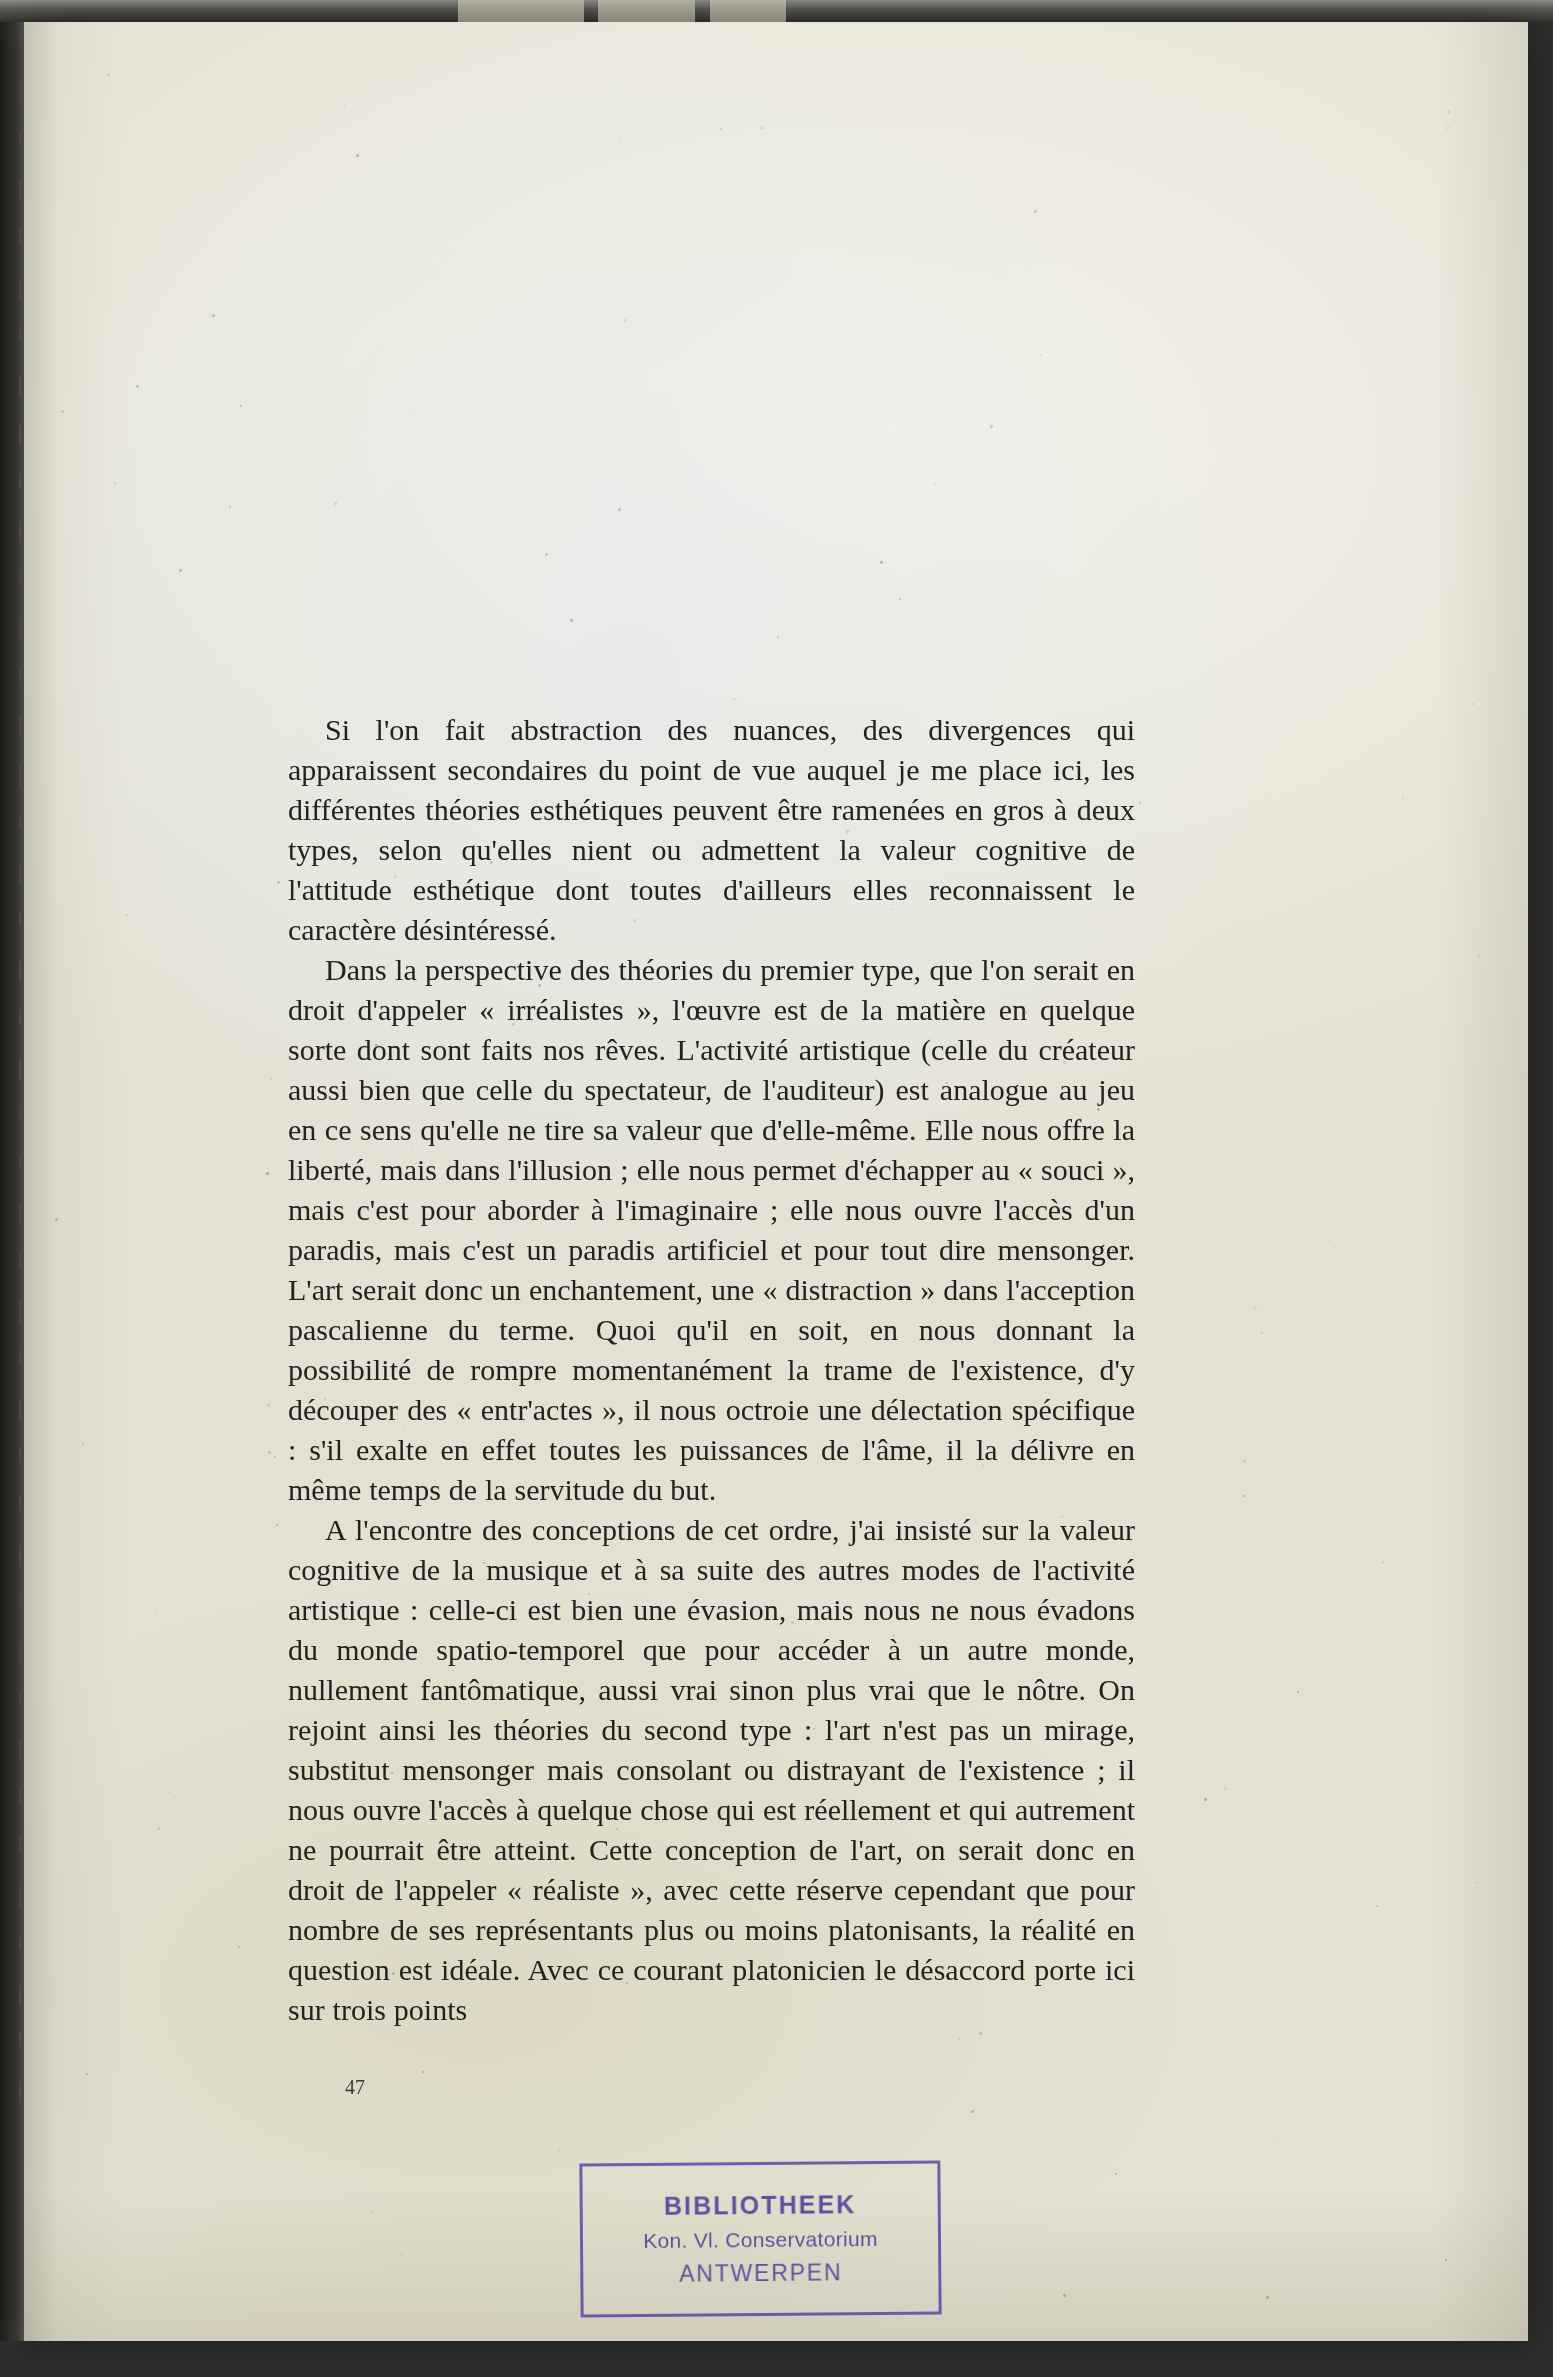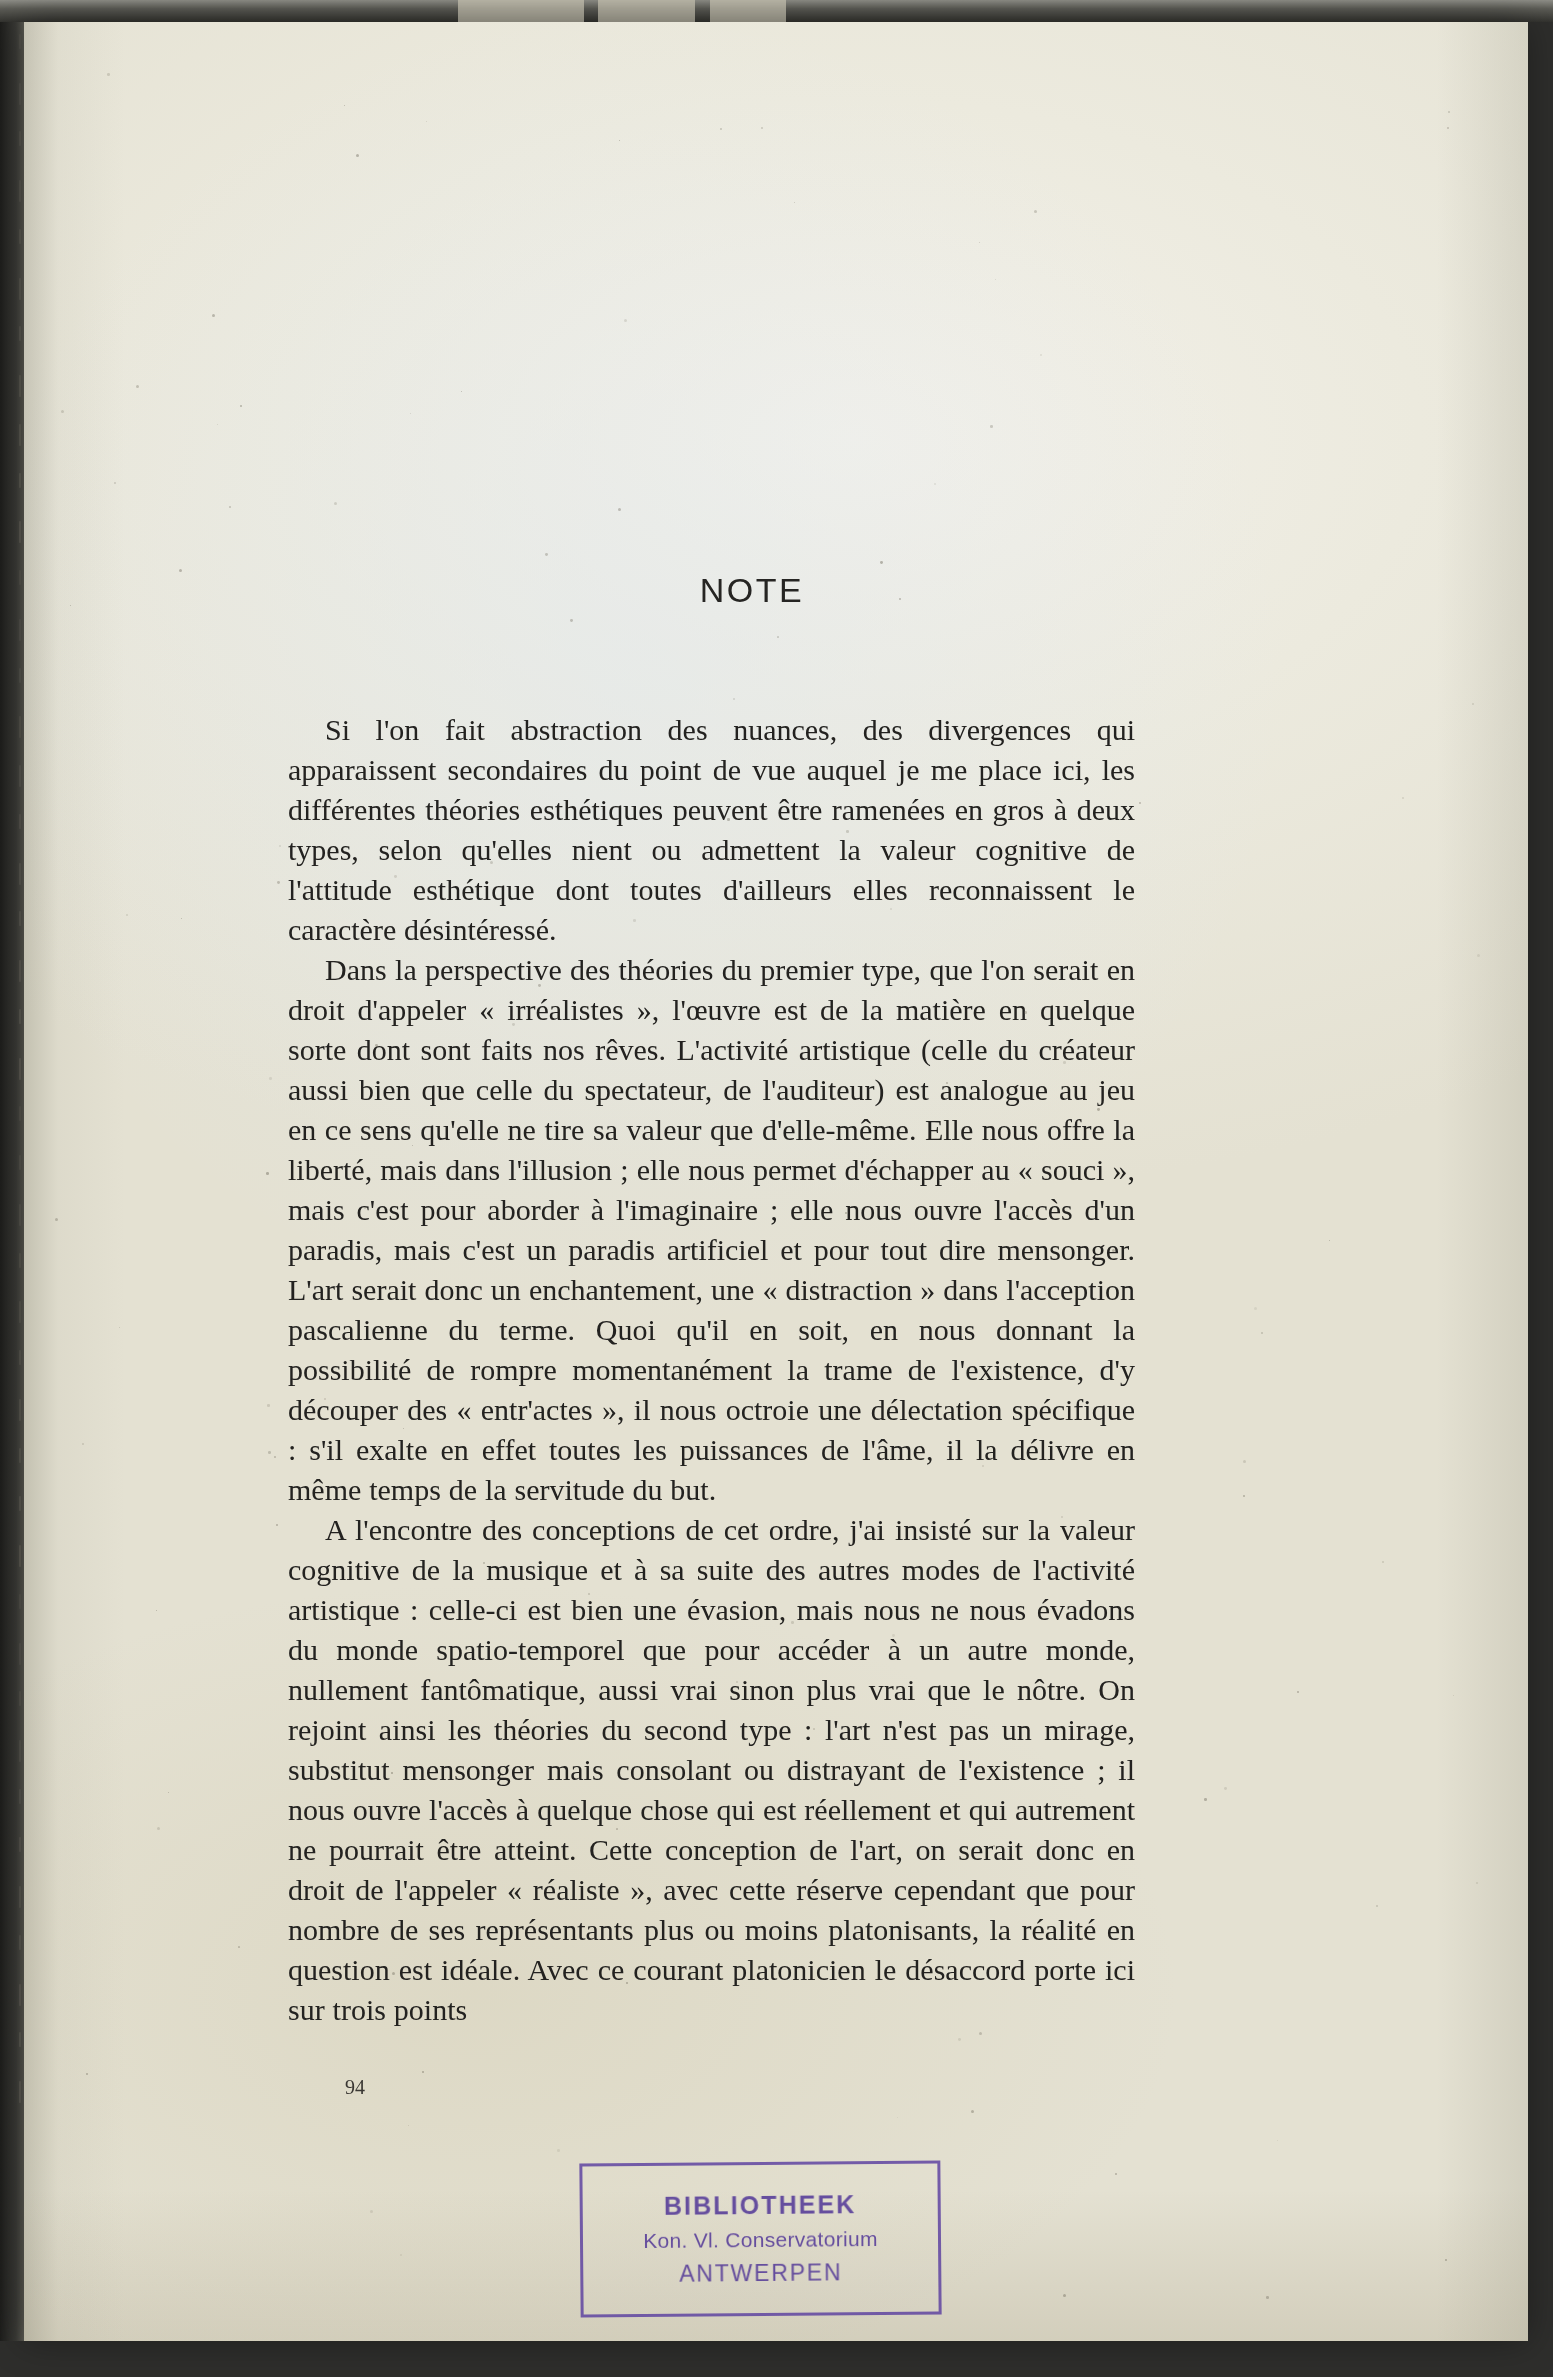--- a/index.html
+++ b/index.html
@@ -248,29 +248,28 @@
       <span style="top: 1803px; height: 15px; opacity: 0.55;"></span>
       <span style="top: 1852px; height: 22px; opacity: 0.58;"></span>
       <span style="top: 1901px; height: 15px; opacity: 0.62;"></span>
       <span style="top: 1950px; height: 22px; opacity: 0.66;"></span>
       <span style="top: 1998px; height: 15px; opacity: 0.7;"></span>
       <span style="top: 2047px; height: 22px; opacity: 0.73;"></span>
     </div>
 
   <div class="content">
 
-    <div class="page-heading">NOTE</div>
 
     <div class="text-block">
       <p class="para">Si l'on fait abstraction des nuances, des divergences qui apparaissent secondaires du point de vue auquel je me place ici, les différentes théories esthétiques peuvent être ramenées en gros à deux types, selon qu'elles nient ou admettent la valeur cognitive de l'attitude esthétique dont toutes d'ailleurs elles reconnaissent le caractère désintéressé.</p>
       <p class="para">Dans la perspective des théories du premier type, que l'on serait en droit d'appeler « irréalistes », l'œuvre est de la matière en quelque sorte dont sont faits nos rêves. L'activité artistique (celle du créateur aussi bien que celle du spectateur, de l'auditeur) est analogue au jeu en ce sens qu'elle ne tire sa valeur que d'elle-même. Elle nous offre la liberté, mais dans l'illusion ; elle nous permet d'échapper au « souci », mais c'est pour aborder à l'imaginaire ; elle nous ouvre l'accès d'un paradis, mais c'est un paradis artificiel et pour tout dire mensonger. L'art serait donc un enchantement, une « distraction » dans l'acception pascalienne du terme. Quoi qu'il en soit, en nous donnant la possibilité de rompre momentanément la trame de l'existence, d'y découper des « entr'actes », il nous octroie une délectation spécifique : s'il exalte en effet toutes les puissances de l'âme, il la délivre en même temps de la servitude du but.</p>
       <p class="para last-loose">A l'encontre des conceptions de cet ordre, j'ai insisté sur la valeur cognitive de la musique et à sa suite des autres modes de l'activité artistique : celle-ci est bien une évasion, mais nous ne nous évadons du monde spatio-temporel que pour accéder à un autre monde, nullement fantômatique, aussi vrai sinon plus vrai que le nôtre. On rejoint ainsi les théories du second type : l'art n'est pas un mirage, substitut mensonger mais consolant ou distrayant de l'existence ; il nous ouvre l'accès à quelque chose qui est réellement et qui autrement ne pourrait être atteint. Cette conception de l'art, on serait donc en droit de l'appeler « réaliste », avec cette réserve cependant que pour nombre de ses représentants plus ou moins platonisants, la réalité en question est idéale. Avec ce courant platonicien le désaccord porte ici sur trois points</p>
     </div>
 
-    <div class="folio">94</div>
+    <div class="folio">47</div>
 
     <div class="stamp">
       <div class="stamp-line1">BIBLIOTHEEK</div>
       <div class="stamp-line2">Kon. Vl. Conservatorium</div>
       <div class="stamp-line3">ANTWERPEN</div>
     </div>
 
   </div>
 <div class="speck" style="width: 3.2px; height: 3.2px; left: 1034px; top: 210px; opacity: 0.3;"></div>
     <div class="speck" style="width: 2.3px; height: 2.3px; left: 1243px; top: 1495px; opacity: 0.44;"></div>

